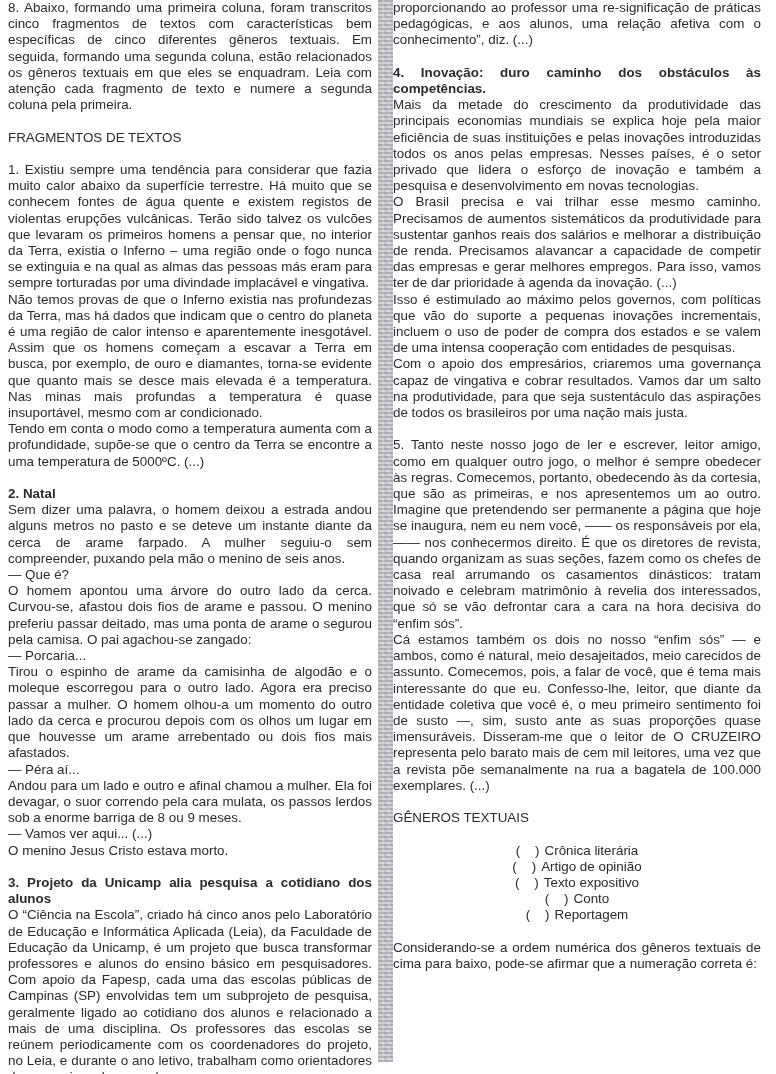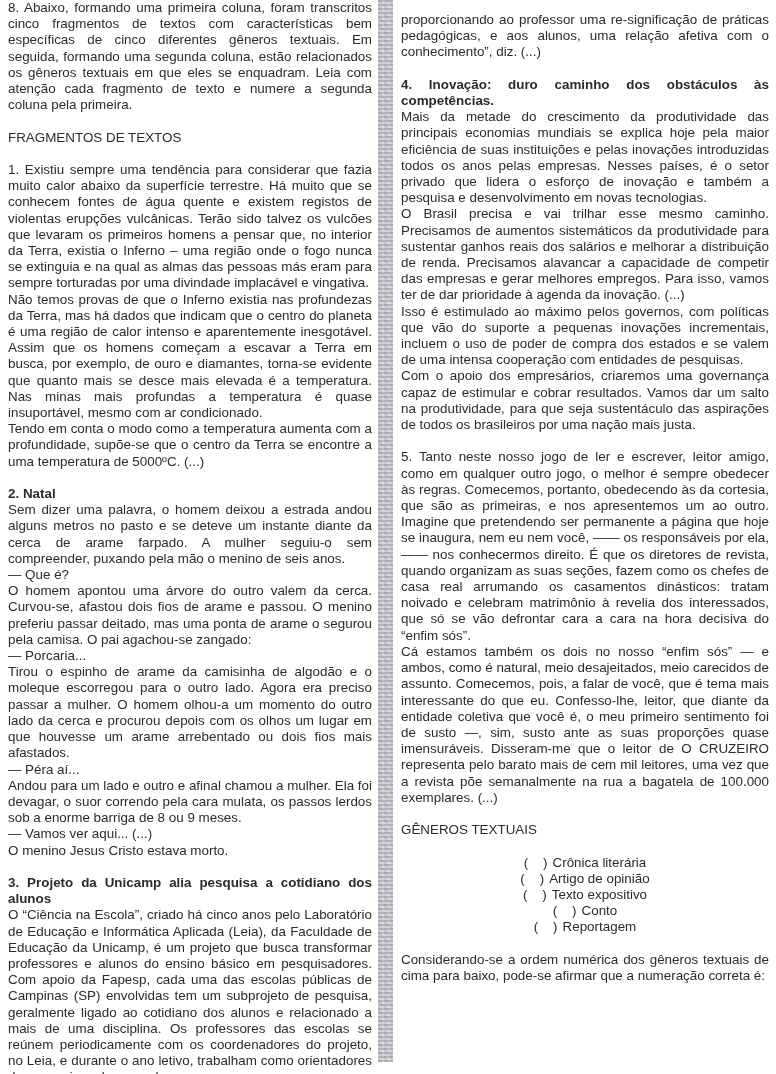--- a/index.html
+++ b/index.html
@@ -27,23 +27,21 @@
     margin-left: 6px;
     flex: none;
     background-color: #c7c7cb;
     background-image:
       repeating-linear-gradient(0deg, rgba(150,150,160,0.38) 0 2px, rgba(255,255,255,0.25) 2px 4px),
       repeating-linear-gradient(90deg, rgba(175,160,175,0.30) 0 2px, rgba(160,175,185,0.30) 2px 4px, rgba(220,220,225,0.35) 4px 6px),
       repeating-linear-gradient(45deg, rgba(120,125,140,0.18) 0 3px, rgba(235,235,240,0.25) 3px 6px);
   }
   .col-right {
     width: 368px;
-    margin-left: 8px;
     margin-right: 7px;
-    padding-top: 12px;
   }
   p { text-align: justify; }
   .bold { font-weight: bold; }
   .gap { height: 16.2px; }
   .genre-row { text-align: center; }
   .genre-marker { white-space: pre; }
   .genre-label { padding-left: 5px; }
 </style>
 </head>
 <body>
@@ -60,21 +58,21 @@
       <p>1. Existiu sempre uma tendência para considerar que fazia muito calor abaixo da superfície terrestre. Há muito que se conhecem fontes de água quente e existem registos de violentas erupções vulcânicas. Terão sido talvez os vulcões que levaram os primeiros homens a pensar que, no interior da Terra, existia o Inferno – uma região onde o fogo nunca se extinguia e na qual as almas das pessoas más eram para sempre torturadas por uma divindade implacável e vingativa.</p>
       <p>Não temos provas de que o Inferno existia nas profundezas da Terra, mas há dados que indicam que o centro do planeta é uma região de calor intenso e aparentemente inesgotável. Assim que os homens começam a escavar a Terra em busca, por exemplo, de ouro e diamantes, torna-se evidente que quanto mais se desce mais elevada é a temperatura. Nas minas mais profundas a temperatura é quase insuportável, mesmo com ar condicionado.</p>
       <p>Tendo em conta o modo como a temperatura aumenta com a profundidade, supõe-se que o centro da Terra se encontre a uma temperatura de 5000ºC. (...)</p>
     </div>
     <div class="gap"></div>
 
     <div>
       <p class="bold">2. Natal</p>
       <p>Sem dizer uma palavra, o homem deixou a estrada andou alguns metros no pasto e se deteve um instante diante da cerca de arame farpado. A mulher seguiu-o sem compreender, puxando pela mão o menino de seis anos.</p>
       <p>— Que é?</p>
-      <p>O homem apontou uma árvore do outro valem da cerca. Curvou-se, afastou dois fios de arame e passou. O menino preferiu passar deitado, mas uma ponta de arame o segurou pela camisa. O pai agachou-se zangado:</p>
+      <p>O homem apontou uma árvore do outro lado da cerca. Curvou-se, afastou dois fios de arame e passou. O menino preferiu passar deitado, mas uma ponta de arame o segurou pela camisa. O pai agachou-se zangado:</p>
       <p>— Porcaria...</p>
       <p>Tirou o espinho de arame da camisinha de algodão e o moleque escorregou para o outro lado. Agora era preciso passar a mulher. O homem olhou-a um momento do outro lado da cerca e procurou depois com os olhos um lugar em que houvesse um arame arrebentado ou dois fios mais afastados.</p>
       <p>— Péra aí...</p>
       <p>Andou para um lado e outro e afinal chamou a mulher. Ela foi devagar, o suor correndo pela cara mulata, os passos lerdos sob a enorme barriga de 8 ou 9 meses.</p>
       <p>— Vamos ver aqui... (...)</p>
       <p>O menino Jesus Cristo estava morto.</p>
     </div>
     <div class="gap"></div>
 
     <div>
@@ -88,21 +86,21 @@
 
   <div class="col-right">
     <p>proporcionando ao professor uma re-significação de práticas pedagógicas, e aos alunos, uma relação afetiva com o conhecimento”, diz. (...)</p>
     <div class="gap"></div>
 
     <div>
       <p class="bold">4. Inovação: duro caminho dos obstáculos às competências.</p>
       <p>Mais da metade do crescimento da produtividade das principais economias mundiais se explica hoje pela maior eficiência de suas instituições e pelas inovações introduzidas todos os anos pelas empresas. Nesses países, é o setor privado que lidera o esforço de inovação e também a pesquisa e desenvolvimento em novas tecnologias.</p>
       <p>O Brasil precisa e vai trilhar esse mesmo caminho. Precisamos de aumentos sistemáticos da produtividade para sustentar ganhos reais dos salários e melhorar a distribuição de renda. Precisamos alavancar a capacidade de competir das empresas e gerar melhores empregos. Para isso, vamos ter de dar prioridade à agenda da inovação. (...)</p>
       <p>Isso é estimulado ao máximo pelos governos, com políticas que vão do suporte a pequenas inovações incrementais, incluem o uso de poder de compra dos estados e se valem de uma intensa cooperação com entidades de pesquisas.</p>
-      <p>Com o apoio dos empresários, criaremos uma governança capaz de estimular e cobrar resultados. Vamos dar um salto na produtividade, para que seja sustentáculo das aspirações de todos os brasileiros por uma nação mais justa.</p>
+      <p>Com o apoio dos empresários, criaremos uma governança capaz de vingativa e cobrar resultados. Vamos dar um salto na produtividade, para que seja sustentáculo das aspirações de todos os brasileiros por uma nação mais justa.</p>
     </div>
     <div class="gap"></div>
 
     <div>
       <p>5. Tanto neste nosso jogo de ler e escrever, leitor amigo, como em qualquer outro jogo, o melhor é sempre obedecer às regras. Comecemos, portanto, obedecendo às da cortesia, que são as primeiras, e  nos apresentemos um ao outro. Imagine que pretendendo ser permanente a página que hoje se inaugura, nem eu nem você, —— os responsáveis por ela, —— nos conhecermos direito. É que os diretores de revista, quando organizam as suas seções, fazem como os chefes de casa real arrumando os casamentos dinásticos: tratam noivado e celebram matrimônio à revelia dos interessados, que só se vão defrontar cara a cara na hora decisiva do “enfim sós”.</p>
       <p>Cá estamos também os dois no nosso “enfim sós” — e ambos, como é natural, meio desajeitados, meio carecidos de assunto. Comecemos, pois, a falar de você, que é tema mais interessante do que eu. Confesso-lhe, leitor, que diante da entidade coletiva que você é, o meu primeiro sentimento foi de susto —, sim, susto ante as suas proporções quase imensuráveis. Disseram-me que o leitor de O CRUZEIRO representa pelo barato mais de cem mil leitores, uma vez que a revista põe semanalmente na rua a bagatela de 100.000 exemplares. (...)</p>
     </div>
     <div class="gap"></div>
 
     <p>GÊNEROS TEXTUAIS</p>

